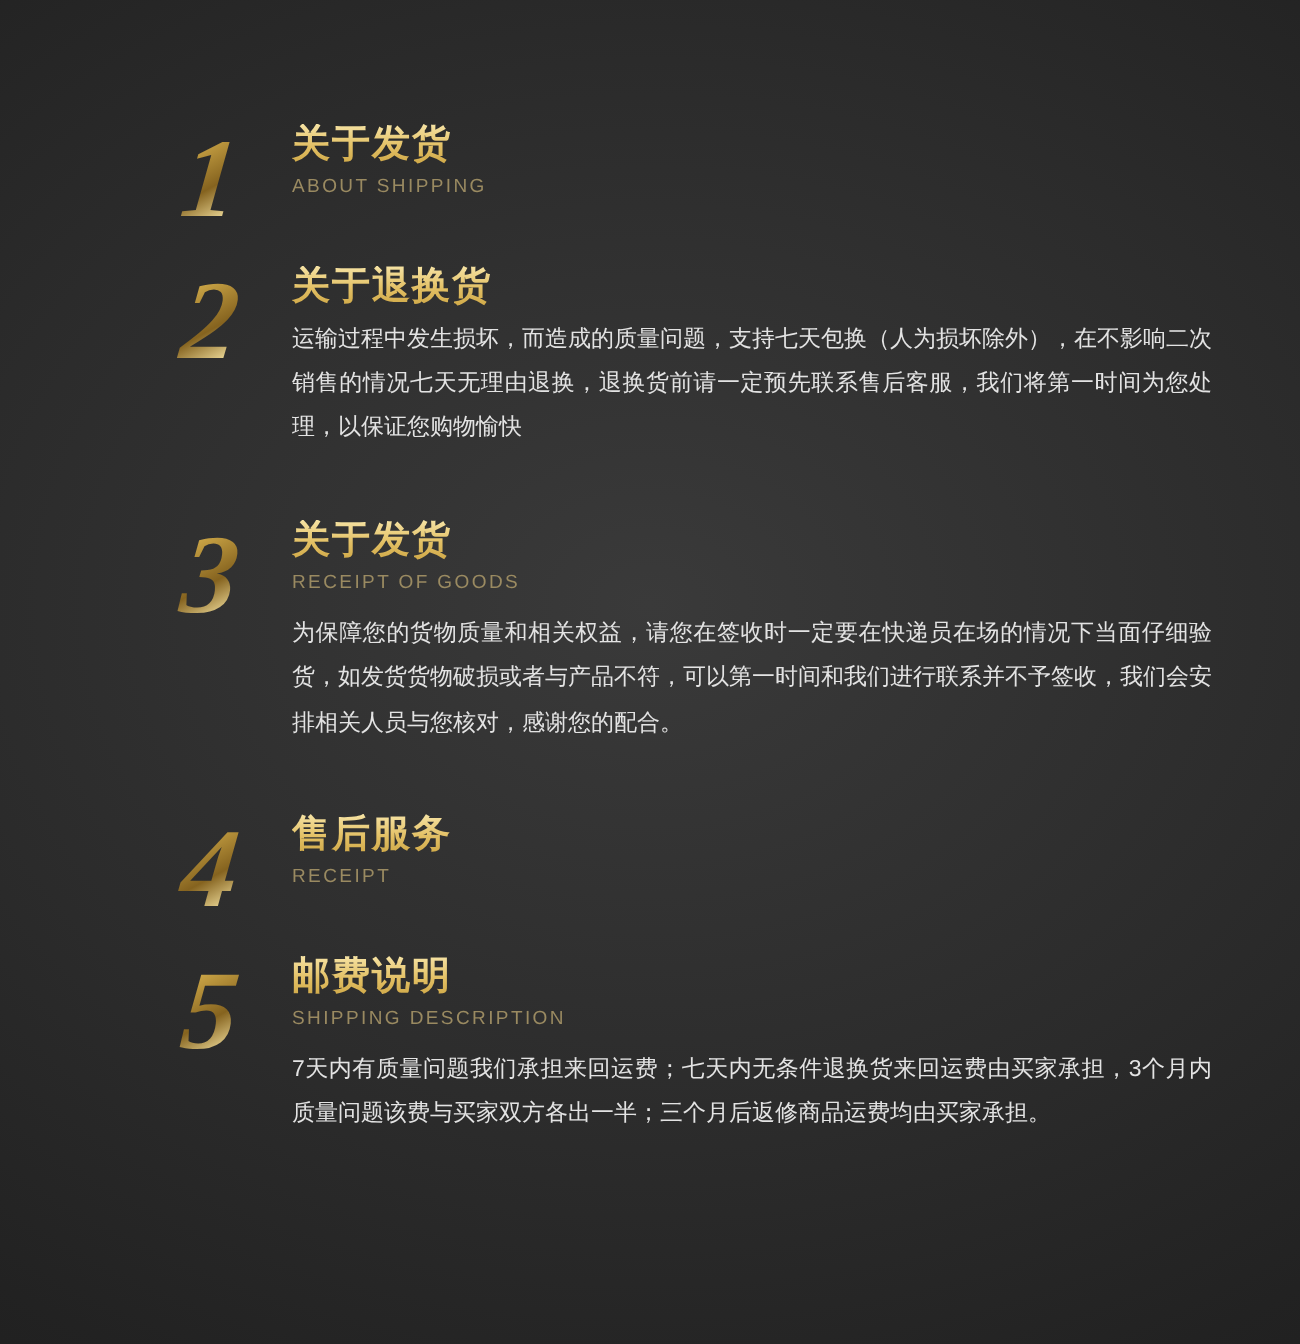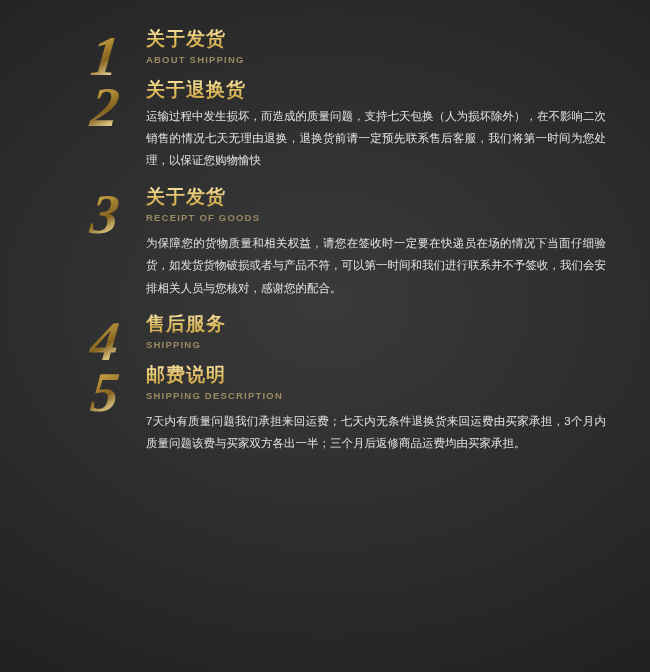--- a/index.html
+++ b/index.html
@@ -60,27 +60,27 @@
     font-size: 19px;
     font-weight: bold;
     color: #e7c766;
     background: linear-gradient(180deg, #f6e3a4 0%, #e2bf63 50%, #c9a13f 100%);
     -webkit-background-clip: text;
     background-clip: text;
     color: transparent;
     letter-spacing: 1px;
     line-height: 1.2;
     margin-bottom: 3px;
+    margin-top: 34px;
   }
   .subtitle {
     font-size: 9.5px;
     color: #9a8a61;
     letter-spacing: 1.2px;
     margin-bottom: 9px;
-    font-weight: bold;
   }
   .text {
     font-size: 11.5px;
     line-height: 1.95;
     color: #e3e3e3;
     text-align: justify;
     max-width: 500px;
   }
   .sec-1 .num { font-size: 56px; }
   .sec-2 .num { font-size: 56px; }
@@ -122,21 +122,21 @@
         <div class="title">关于发货</div>
         <div class="subtitle">RECEIPT OF GOODS</div>
         <div class="text">为保障您的货物质量和相关权益，请您在签收时一定要在快递员在场的情况下当面仔细验货，如发货货物破损或者与产品不符，可以第一时间和我们进行联系并不予签收，我们会安排相关人员与您核对，感谢您的配合。</div>
       </div>
     </div>
 
     <div class="section sec-4">
       <div class="num">4</div>
       <div class="body">
         <div class="title">售后服务</div>
-        <div class="subtitle">SHIPPING</div>
+        <div class="subtitle">RECEIPT</div>
       </div>
     </div>
 
     <div class="section sec-5">
       <div class="num">5</div>
       <div class="body">
         <div class="title">邮费说明</div>
         <div class="subtitle">SHIPPING DESCRIPTION</div>
         <div class="text">7天内有质量问题我们承担来回运费；七天内无条件退换货来回运费由买家承担，3个月内质量问题该费与买家双方各出一半；三个月后返修商品运费均由买家承担。</div>
       </div>

